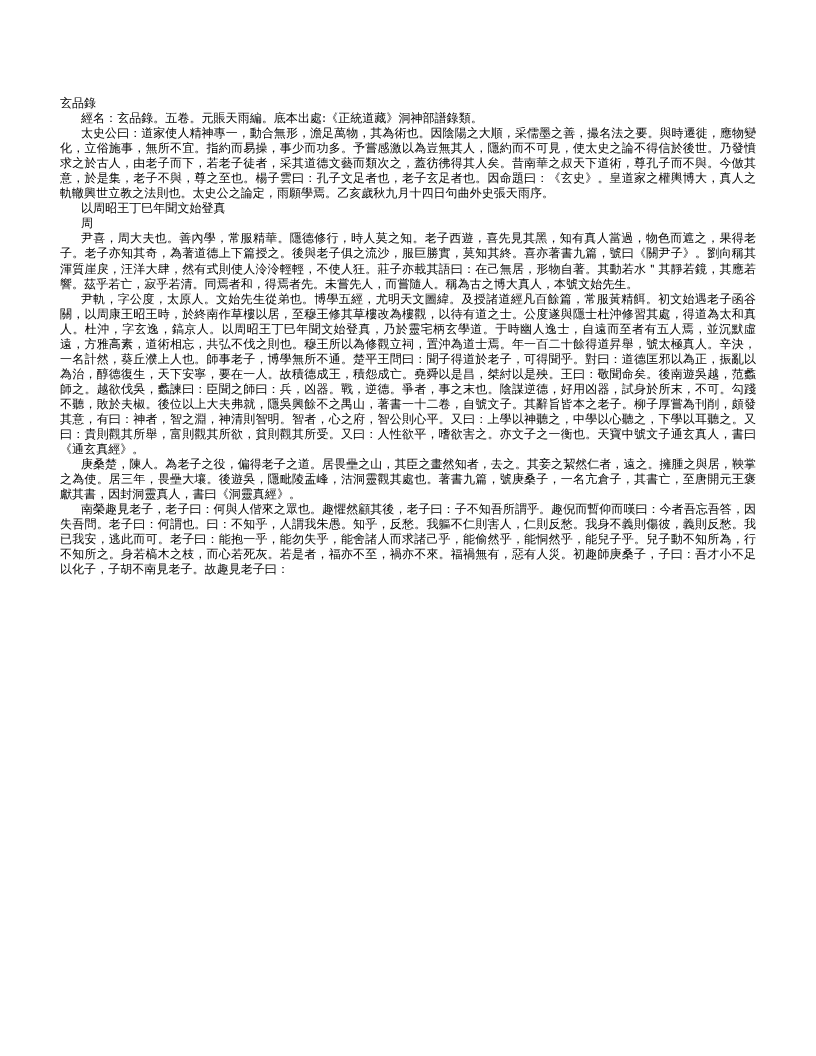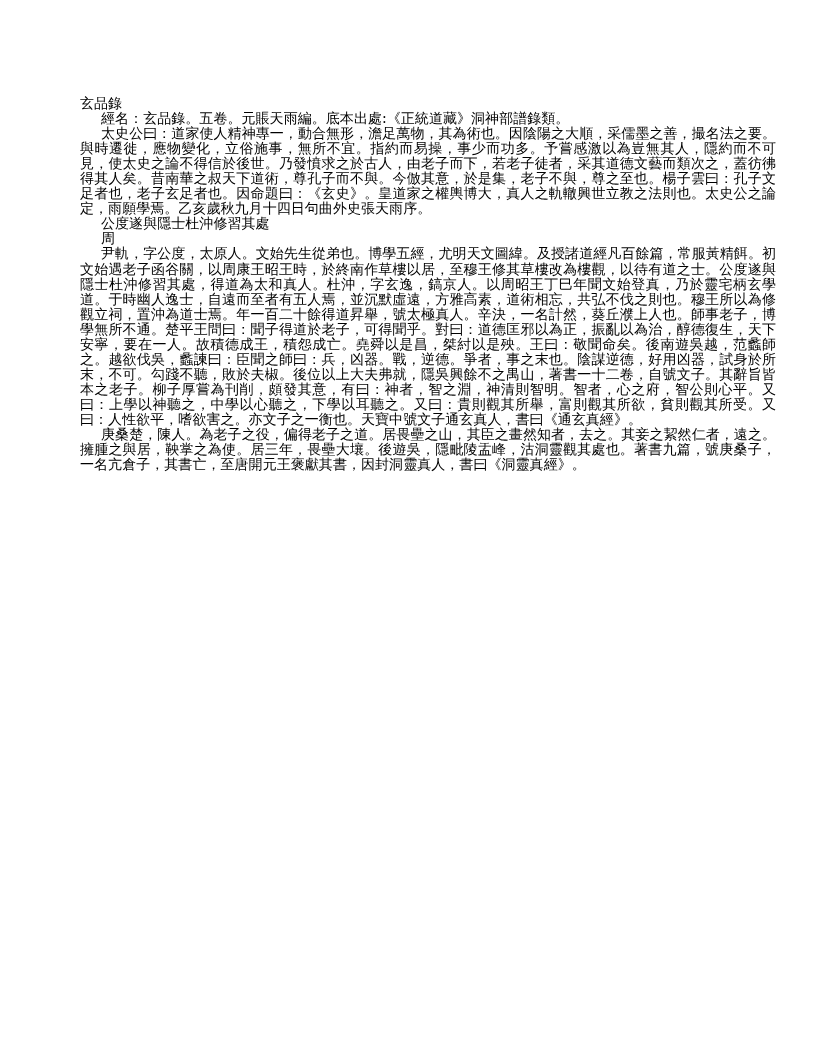--- a/index.html
+++ b/index.html
@@ -17,26 +17,25 @@
   }
   .page {
     box-sizing: border-box;
     width: 816px;
     height: 1056px;
     padding: 96px 60px 96px 60px;
     background: #ffffff;
   }
   .doc-body {
     width: 696px;
-    font-size: 14px;
+    font-size: 12px;
     line-height: 15.05px;
     text-align: justify;
     text-justify: inter-character;
     letter-spacing: 0.05px;
-    margin-left: 20px;
   }
   p.line {
     margin: 0;
     padding: 0;
     white-space: normal;
     word-break: break-all;
   }
   p.indent {
     text-indent: 21px;
   }
@@ -45,18 +44,20 @@
   }
 </style>
 </head>
 <body>
 
 <div class="page">
   <div class="doc-body">
     <p class="line flush">玄品錄</p>
     <p class="line indent">經名：玄品錄。五卷。元賬天雨編。底本出處:《正統道藏》洞神部譜錄類。</p>
     <p class="line indent">太史公曰：道家使人精神專一，動合無形，澹足萬物，其為術也。因陰陽之大順，采儒墨之善，撮名法之要。與時遷徙，應物變化，立俗施事，無所不宜。指約而易操，事少而功多。予嘗感激以為豈無其人，隱約而不可見，使太史之論不得信於後世。乃發憤求之於古人，由老子而下，若老子徒者，采其道德文藝而類次之，蓋彷彿得其人矣。昔南華之叔天下道術，尊孔子而不與。今倣其意，於是集，老子不與，尊之至也。楊子雲曰：孔子文足者也，老子玄足者也。因命題曰：《玄史》。皇道家之權輿博大，真人之軌轍興世立教之法則也。太史公之論定，雨願學焉。乙亥歲秋九月十四日句曲外史張天雨序。</p>
-    <p class="line indent">公度遂與隱士杜沖修習其處</p>
+    <p class="line indent">以周昭王丁巳年聞文始登真</p>
     <p class="line indent">周</p>
+    <p class="line indent">尹喜，周大夫也。善內學，常服精華。隱德修行，時人莫之知。老子西遊，喜先見其黑，知有真人當過，物色而遮之，果得老子。老子亦知其奇，為著道德上下篇授之。後與老子俱之流沙，服巨勝實，莫知其終。喜亦著書九篇，號曰《關尹子》。劉向稱其渾質崖戾，汪洋大肆，然有式則使人泠泠輕輕，不使人狂。莊子亦載其語曰：在己無居，形物自著。其動若水＂其靜若鏡，其應若響。茲乎若亡，寂乎若清。同焉者和，得焉者先。未嘗先人，而嘗隨人。稱為古之博大真人，本號文始先生。</p>
     <p class="line indent">尹軌，字公度，太原人。文始先生從弟也。博學五經，尤明天文圖緯。及授諸道經凡百餘篇，常服黃精餌。初文始遇老子函谷關，以周康王昭王時，於終南作草樓以居，至穆王修其草樓改為樓觀，以待有道之士。公度遂與隱士杜沖修習其處，得道為太和真人。杜沖，字玄逸，鎬京人。以周昭王丁巳年聞文始登真，乃於靈宅柄玄學道。于時幽人逸士，自遠而至者有五人焉，並沉默虛遠，方雅高素，道術相忘，共弘不伐之則也。穆王所以為修觀立祠，置沖為道士焉。年一百二十餘得道昇舉，號太極真人。辛決，一名計然，葵丘濮上人也。師事老子，博學無所不通。楚平王問曰：聞子得道於老子，可得聞乎。對曰：道德匡邪以為正，振亂以為治，醇德復生，天下安寧，要在一人。故積德成王，積怨成亡。堯舜以是昌，桀紂以是殃。王曰：敬聞命矣。後南遊吳越，范蠡師之。越欲伐吳，蠡諫曰：臣聞之師曰：兵，凶器。戰，逆德。爭者，事之末也。陰謀逆德，好用凶器，試身於所末，不可。勾踐不聽，敗於夫椒。後位以上大夫弗就，隱吳興餘不之禺山，著書一十二卷，自號文子。其辭旨皆本之老子。柳子厚嘗為刊削，頗發其意，有曰：神者，智之淵，神清則智明。智者，心之府，智公則心平。又曰：上學以神聽之，中學以心聽之，下學以耳聽之。又曰：貴則觀其所舉，富則觀其所欲，貧則觀其所受。又曰：人性欲平，嗜欲害之。亦文子之一衡也。天寶中號文子通玄真人，書曰《通玄真經》。</p>
     <p class="line indent">庚桑楚，陳人。為老子之役，偏得老子之道。居畏壘之山，其臣之畫然知者，去之。其妾之絜然仁者，遠之。擁腫之與居，鞅掌之為使。居三年，畏壘大壤。後遊吳，隱毗陵盂峰，沽洞靈觀其處也。著書九篇，號庚桑子，一名亢倉子，其書亡，至唐開元王褒獻其書，因封洞靈真人，書曰《洞靈真經》。</p>
+    <p class="line indent">南榮趣見老子，老子曰：何與人偕來之眾也。趣懼然顧其後，老子曰：子不知吾所謂乎。趣倪而暫仰而嘆曰：今者吾忘吾答，因失吾問。老子曰：何謂也。曰：不知乎，人謂我朱愚。知乎，反愁。我軀不仁則害人，仁則反愁。我身不義則傷彼，義則反愁。我已我安，逃此而可。老子曰：能抱一乎，能勿失乎，能舍諸人而求諸己乎，能偷然乎，能恫然乎，能兒子乎。兒子動不知所為，行不知所之。身若槁木之枝，而心若死灰。若是者，福亦不至，禍亦不來。福禍無有，惡有人災。初趣師庚桑子，子曰：吾才小不足以化子，子胡不南見老子。故趣見老子曰：</p>
   </div>
 </div>
 
 </body></html>

